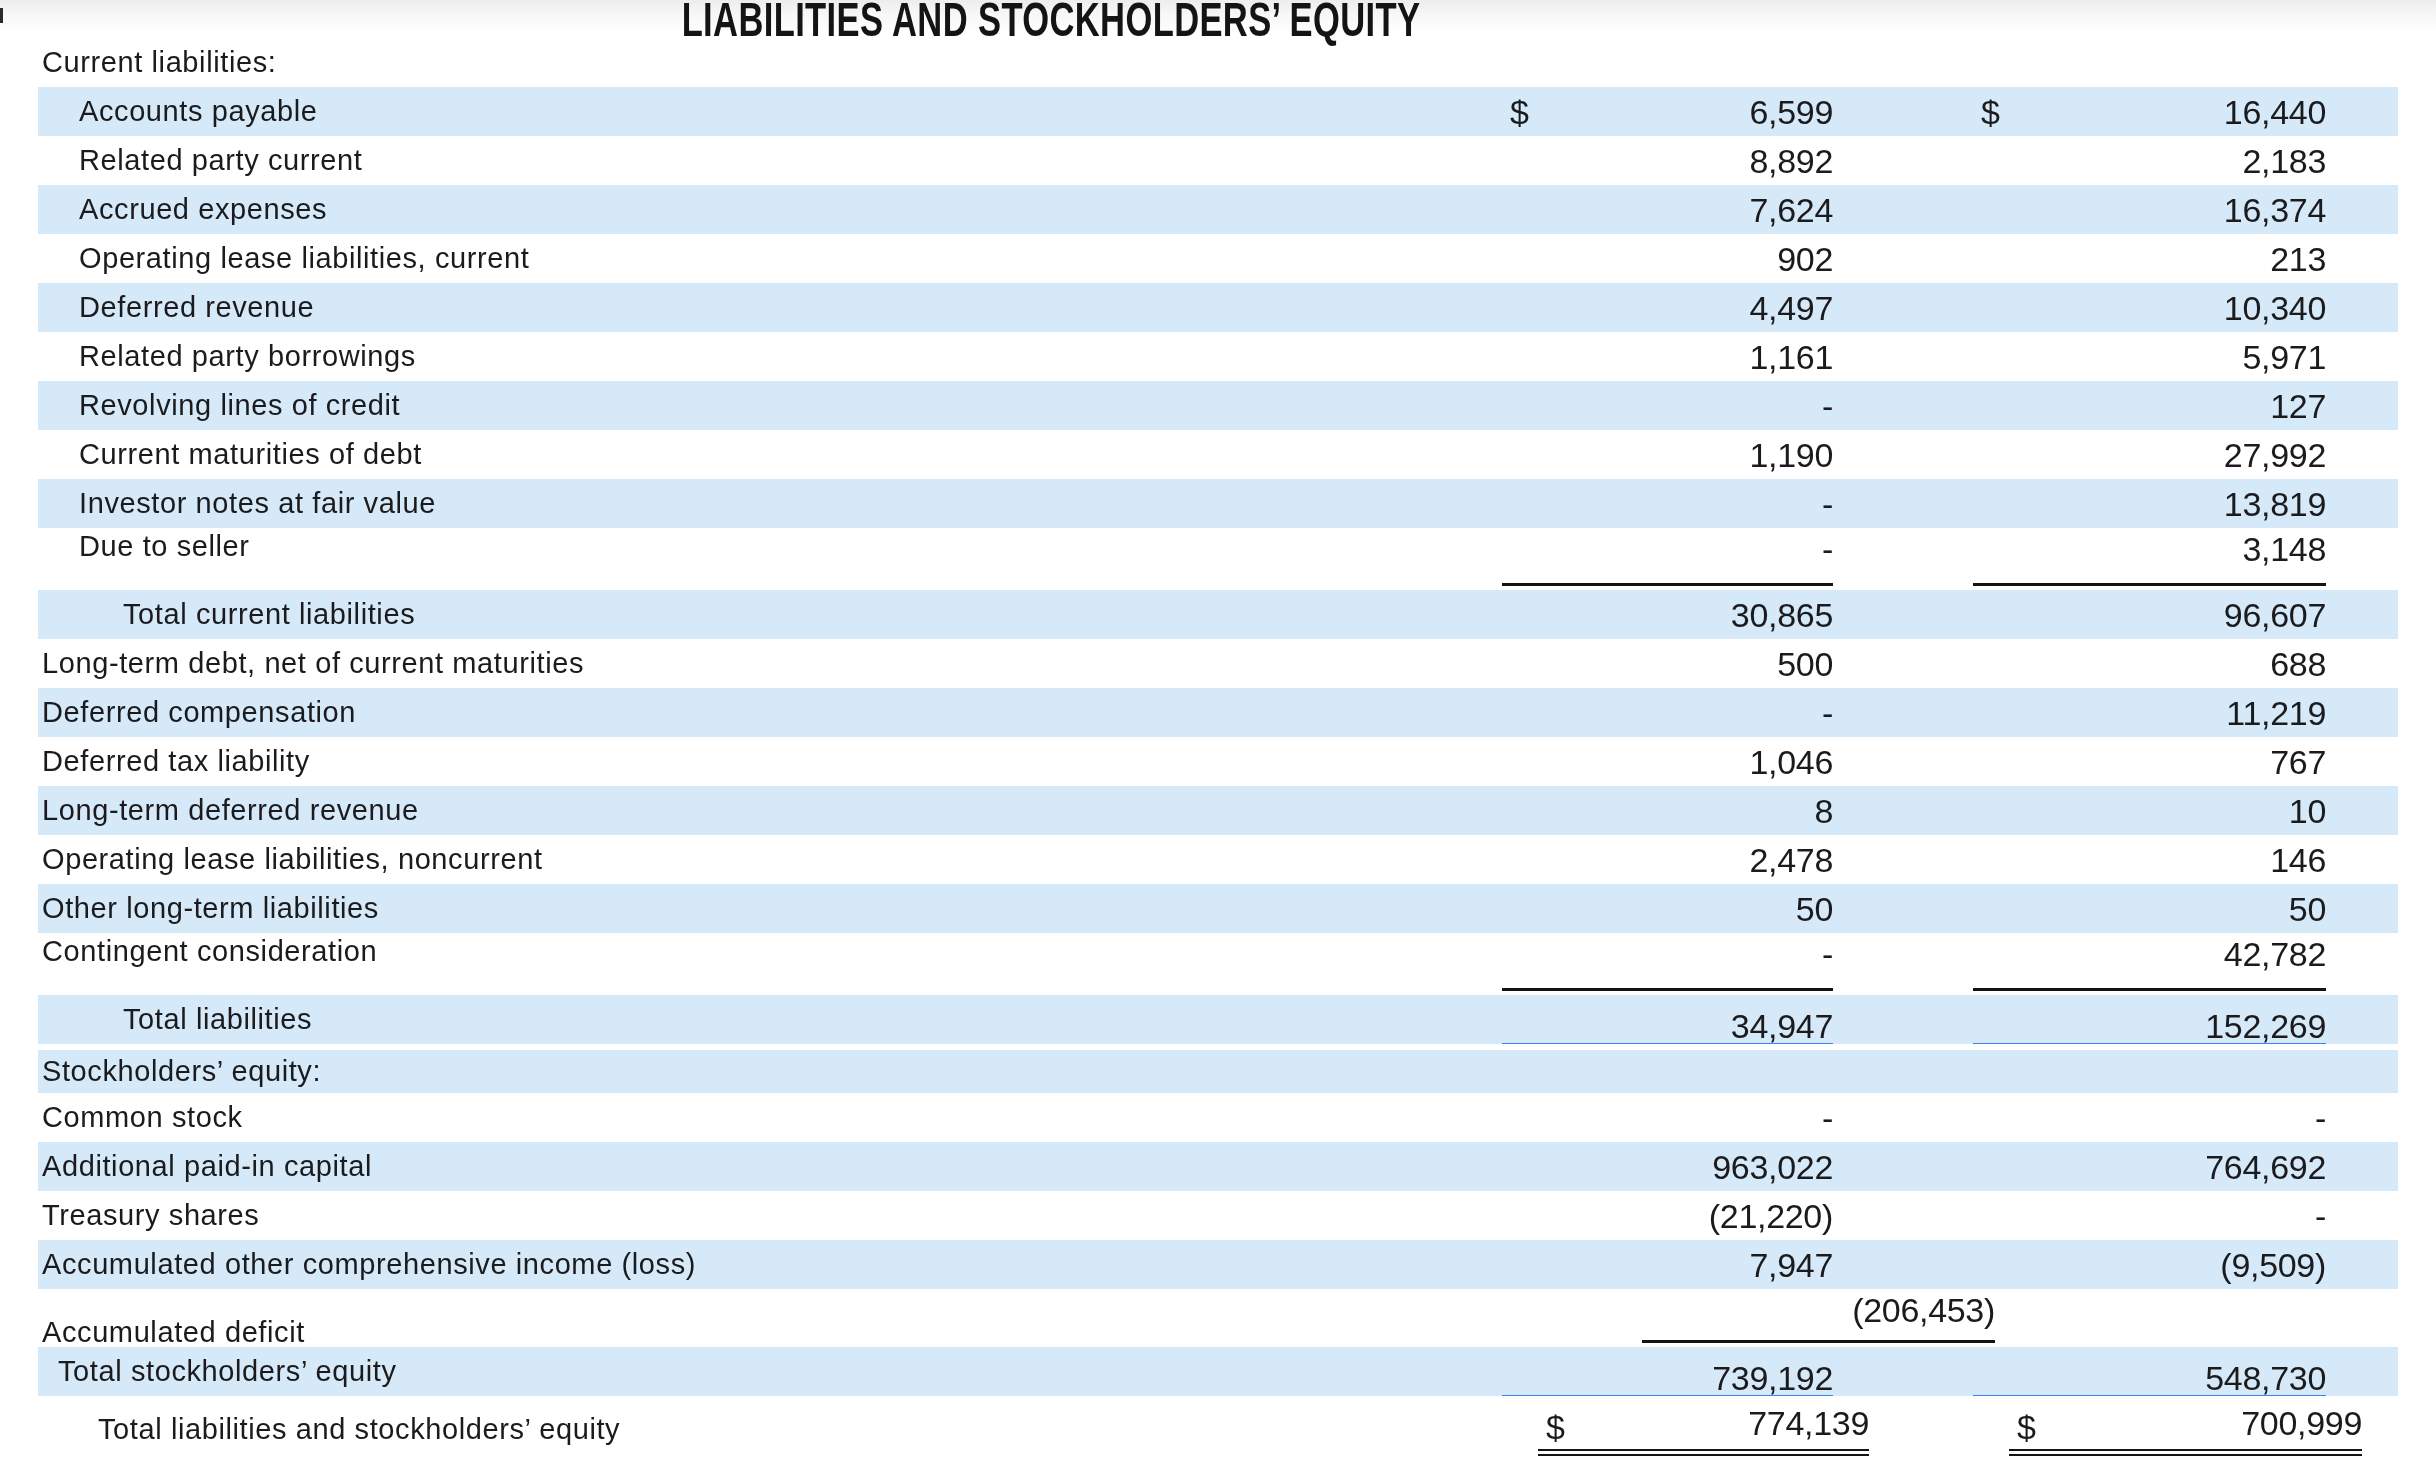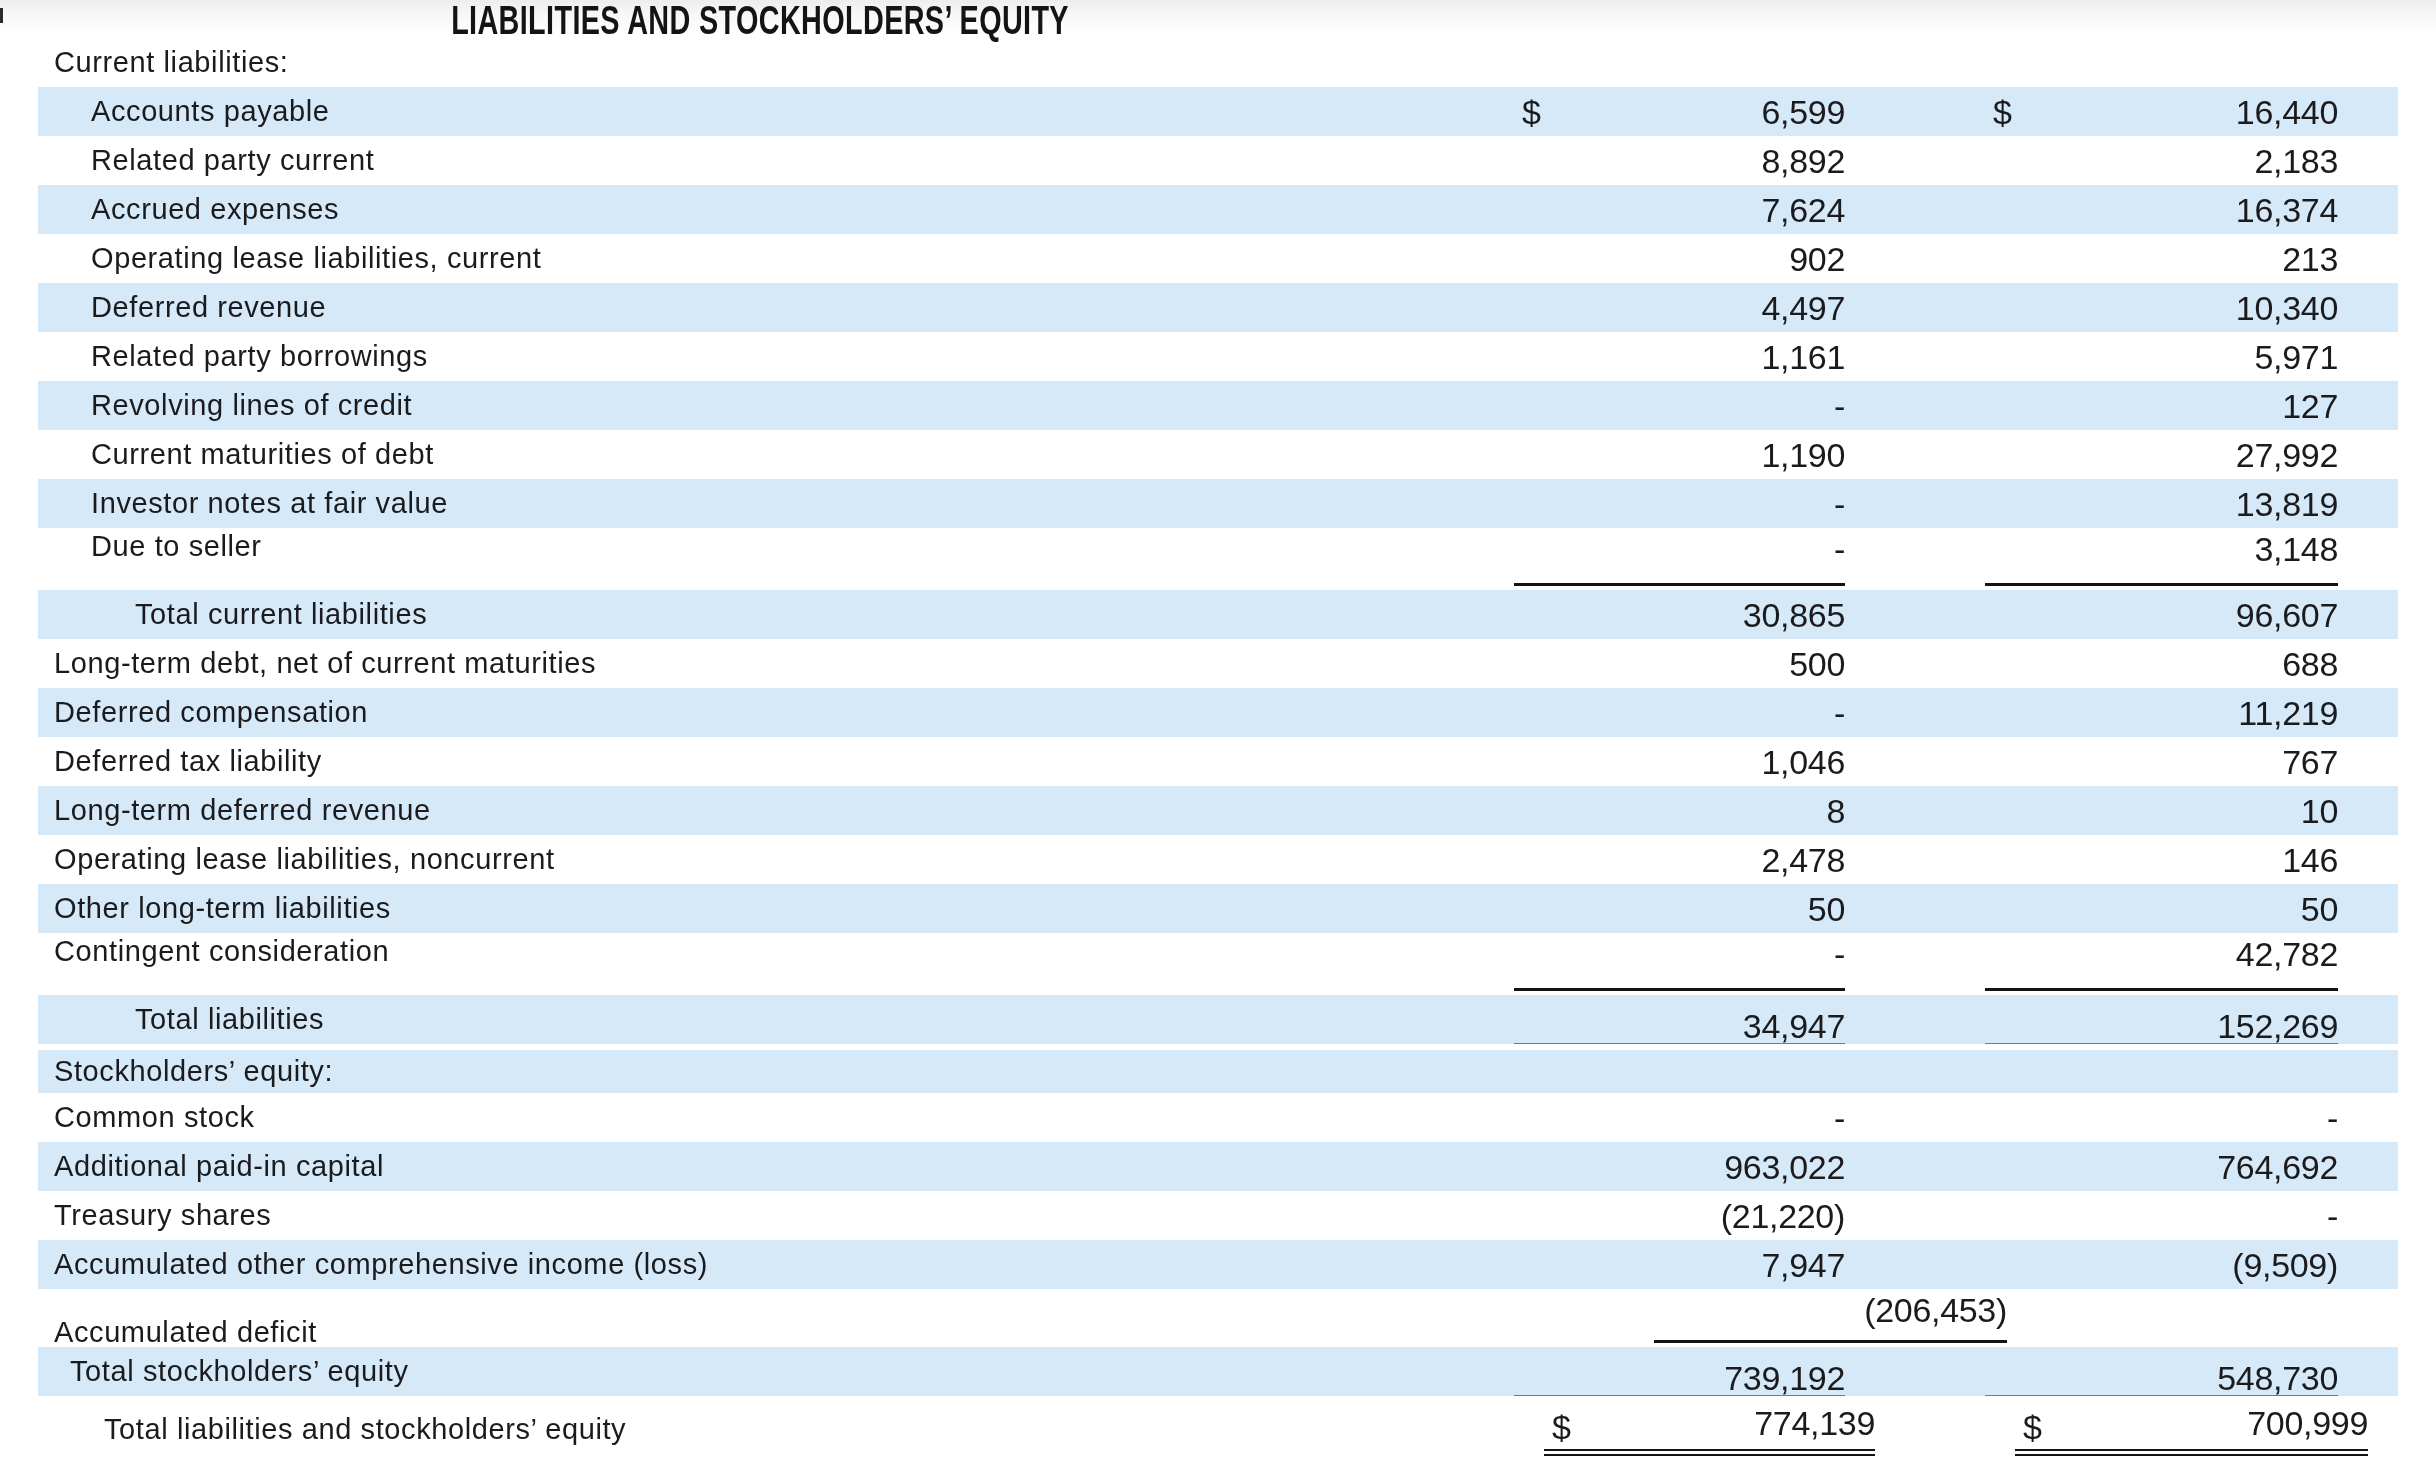--- a/index.html
+++ b/index.html
@@ -10,33 +10,33 @@
   .header-strip{
     height:38px;width:2436px;
     background:linear-gradient(180deg,#ededee 0px,#f7f7f8 14px,#ffffff 34px);
     position:relative;
   }
   .corner-mark{
     position:absolute;left:0;top:8px;width:3px;height:15px;background:#2a2a2e;
   }
   .title{
     position:absolute;left:0;top:0;width:1520px;height:38px;
-    text-align:center;font-weight:700;font-size:40px;line-height:40px;
-    color:#141417;white-space:nowrap;
+    text-align:right;font-weight:700;font-size:48px;line-height:40px;
+    color:#141417;white-space:nowrap;padding-left:44px;
   }
   .title .t{display:inline-block;transform:scaleX(.72);transform-origin:50% 50%;letter-spacing:.5px;}
   .sheet{position:relative;}
   .row{
     display:flex;align-items:center;height:49px;margin:0 38px;box-sizing:border-box;
   }
   .shaded{background:#d6e9f8;}
   .gap-top{border-top:6px solid #ffffff;}
   .label{
     width:1464px;box-sizing:border-box;font-size:29px;line-height:1;
-    letter-spacing:.6px;white-space:nowrap;color:#1b1b1e;margin-left:12px;
+    letter-spacing:.6px;white-space:nowrap;color:#1b1b1e;
   }
   .ind0 .label{padding-left:4px;}
   .ind1 .label{padding-left:41px;}
   .ind2 .label{padding-left:85px;}
   .ind3 .label{padding-left:20px;}
   .ind4 .label{padding-left:24px;}
   .colgroup{
     display:flex;align-items:center;box-sizing:border-box;
     font-size:34px;line-height:1;color:#1b1b1e;
   }

